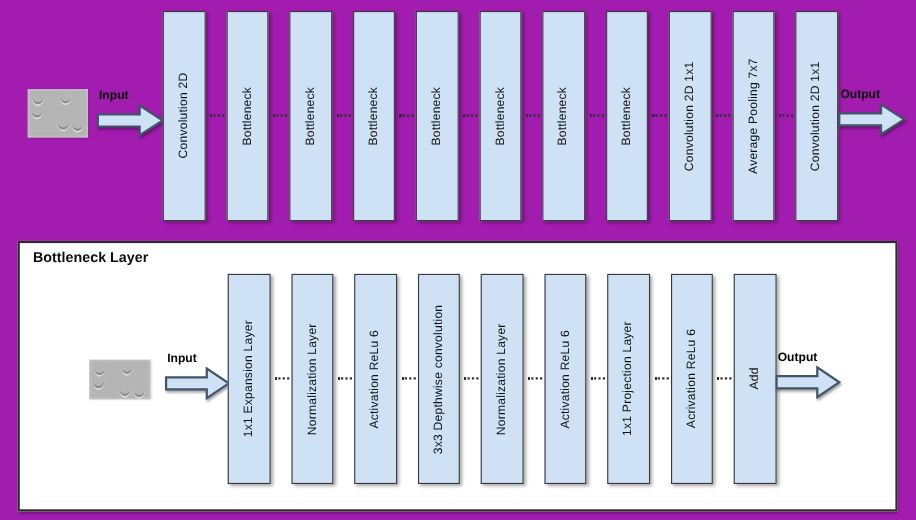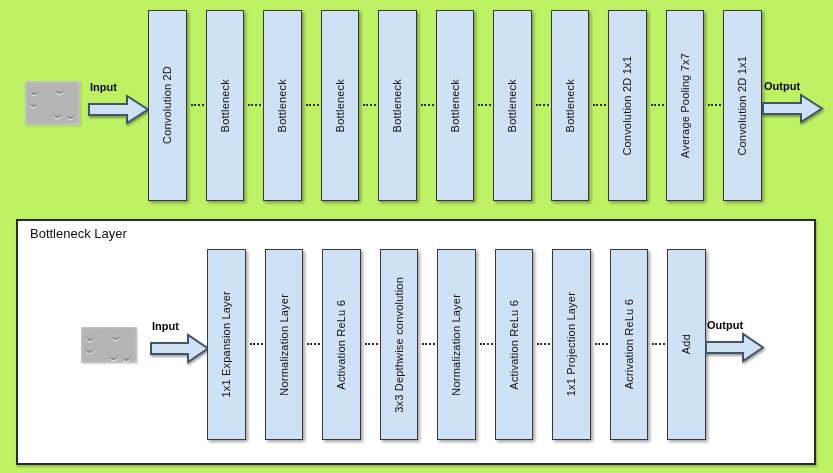--- a/index.html
+++ b/index.html
@@ -1,35 +1,35 @@
 <!DOCTYPE html>
 <html style="--box-fill: #cfe2f5; --box-border: #383838; --arrow-fill: #cfe2f5; --arrow-border: #42546a; --frame-border: #2b2b2b; --photo-fill: #b5b5b5;"><head>
 <meta charset="utf-8">
 <style>
   html,body{margin:0;padding:0;background:#ffffff;font-family:"Liberation Sans",sans-serif;}
-  #canvas{position:relative;width:833px;height:473px;background:#bef264;overflow:hidden;}
+  #canvas{position:relative;width:833px;height:473px;background:#a21caf;overflow:hidden;}
 
   
   .boxes{position:absolute;display:flex;gap:19px;}
   .boxes-top{left:148px;top:10px;height:191px;}
   .boxes-bottom{left:207px;top:249px;height:191px;}
   .box{position:relative;width:38.5px;height:100%;background:var(--box-fill);
        border:1.4px solid var(--box-border);box-sizing:border-box;
        display:flex;align-items:center;justify-content:center;
        box-shadow:2px 2px 3px rgba(0,0,0,0.35);}
   .box + .box::before{content:"";position:absolute;left:-16px;top:calc(50% - 2px);
        width:13px;height:0;border-top:2.5px dotted #2e2e2e;}
   .vlabel{writing-mode:vertical-rl;transform:rotate(180deg);font-size:11px;
        color:#101010;white-space:nowrap;letter-spacing:.2px;}
 
   
   .frame{position:absolute;left:16px;top:219px;width:800px;height:246px;
        border:2px solid var(--frame-border);box-sizing:border-box;background:#ffffff;
        box-shadow:1px 2px 2px rgba(0,0,0,0.25);}
-  .frame-title{position:absolute;left:30px;top:226px;font-size:13px;font-weight:normal;color:#0d0d0d;}
+  .frame-title{position:absolute;left:30px;top:226px;font-size:13px;font-weight:bold;color:#0d0d0d;}
 
   
   .photo{position:absolute;background:var(--photo-fill);
        box-shadow:inset 0 0 3px rgba(255,255,255,.5),1px 1px 2px rgba(0,0,0,.15);}
   .photo-top{left:25px;top:81px;width:55px;height:44px;}
   .photo-bottom{left:81px;top:327px;width:56px;height:36px;}
   .mark{position:absolute;width:11px;height:7px;border-bottom:2.5px solid #8b8b8b;
        border-radius:0 0 55% 55%/0 0 100% 100%;box-shadow:0 1.5px 0 rgba(255,255,255,.55);}
   .photo .m1{left:4px;top:5px;}  .photo .m2{left:29px;top:4px;}
   .photo .m3{left:3px;top:17px;} .photo .m4{left:27px;top:24px;}

